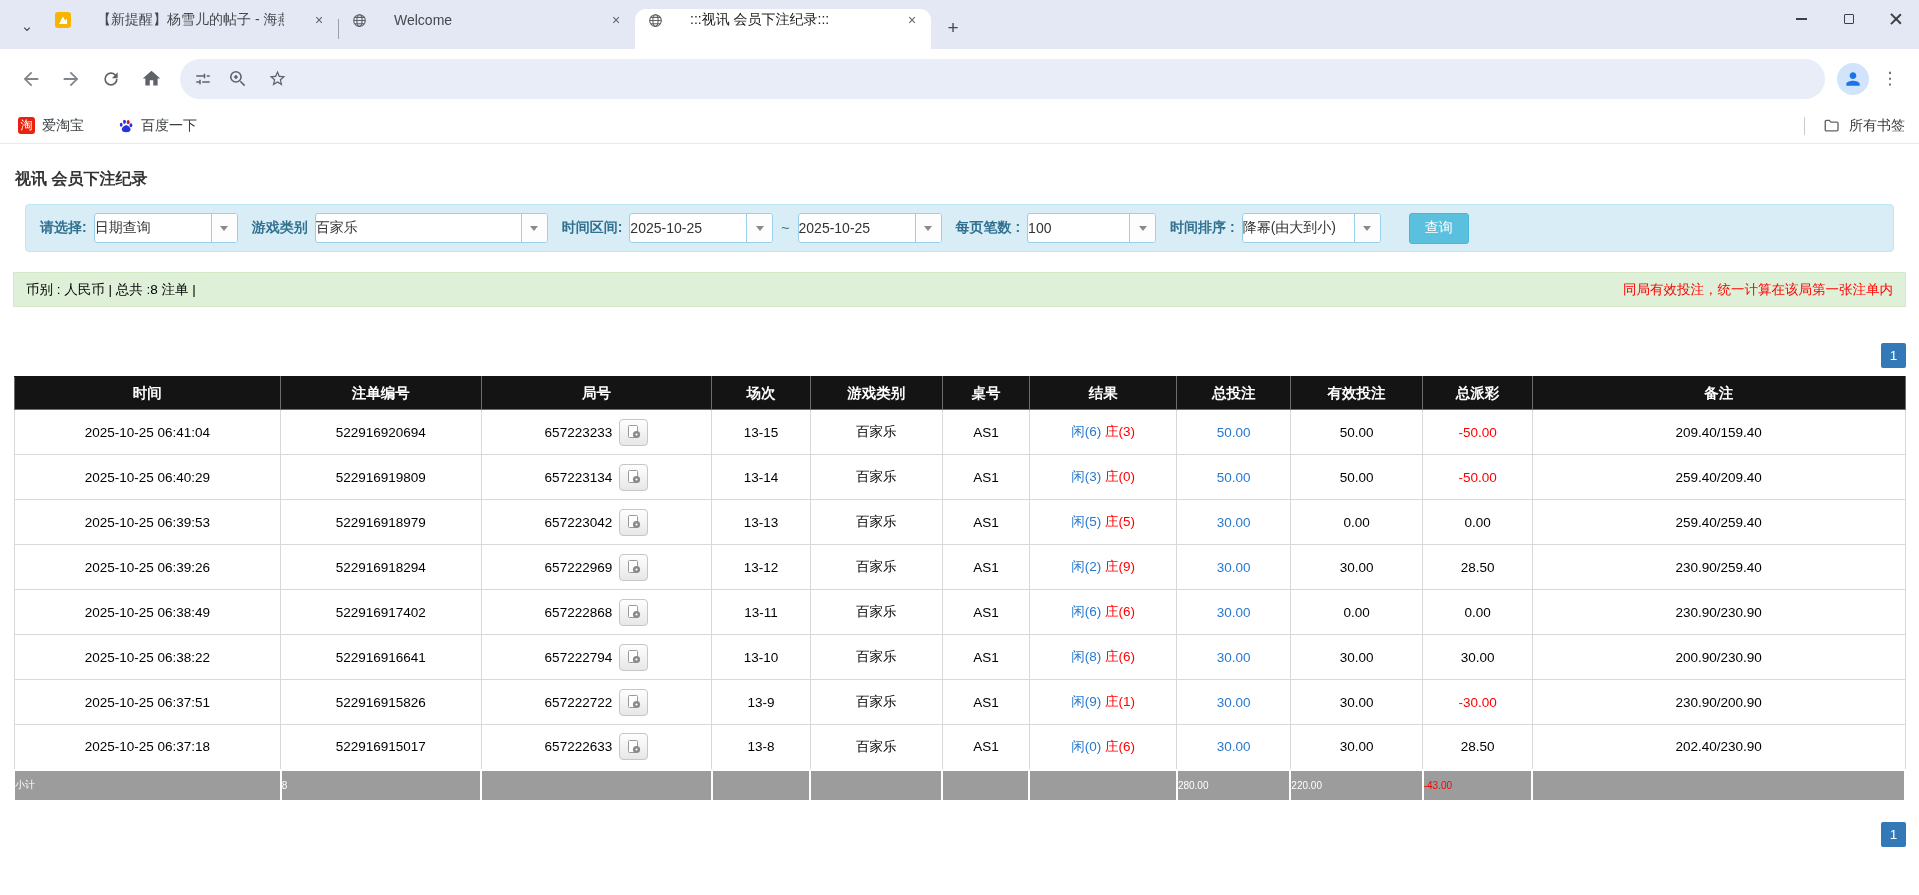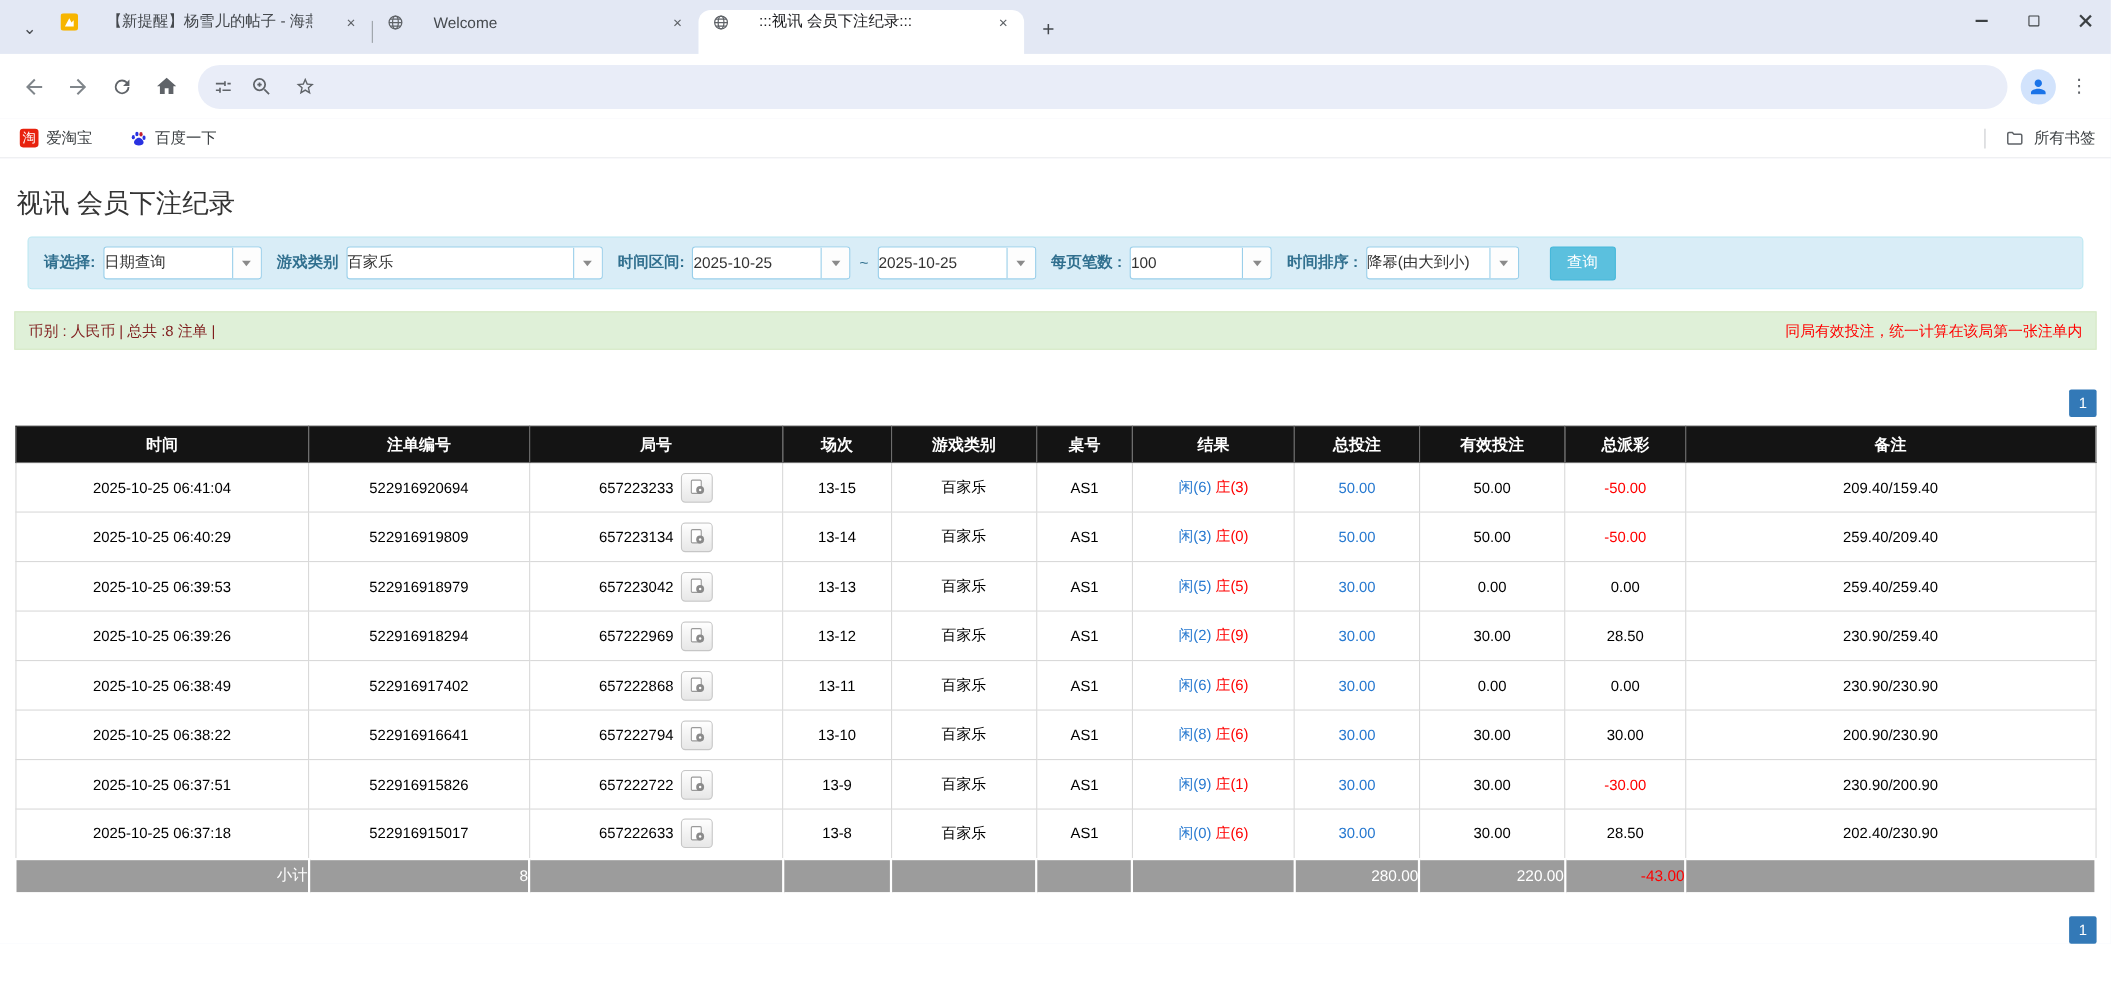--- a/index.html
+++ b/index.html
@@ -40,50 +40,50 @@
 
   .bookmarks-bar { height:36px; background:#fff; border-bottom:1px solid #e8eaed; display:flex; align-items:center; padding:0 14px; }
   .bm-item { display:flex; align-items:center; gap:7px; font-size:14px; color:#3c4043; margin-right:26px; padding:3px 4px; border-radius:6px; }
   .taobao-ico { width:17px; height:17px; background:#e8220e; border-radius:3px; color:#fff; font-size:12px;
                 display:flex; align-items:center; justify-content:center; }
   .bm-right { margin-left:auto; display:flex; align-items:center; gap:8px; font-size:14px; color:#3c4043; }
   .bm-sep { width:1px; height:18px; background:#c8cace; margin-right:10px; }
 
   
   .page { background:#fff; padding:0 13px; }
-  .page-title { font-size:24px; color:#333; font-weight:400; padding:25px 0 14px 2px; }
+  .page-title { font-size:16px; color:#333; font-weight:700; padding:25px 0 14px 2px; }
 
   .filter-bar { margin:0 12px; background:#d9edf7; border:1px solid #bce8f1; border-radius:4px; height:48px;
                 display:flex; align-items:center; padding:0 14px; }
   .f-label { color:#31708f; font-size:14px; font-weight:bold; margin:0 7px 0 14px; white-space:nowrap; }
   .f-label:first-child { margin-left:0; }
   .sel { background:#fff; border:1px solid #9acfea; border-radius:3px; height:30px; display:flex; align-items:center;
          font-size:14px; color:#333; overflow:hidden; }
   .sel .val { flex:1; padding:0 0; white-space:nowrap; }
   .sel .arrow { width:26px; height:100%; border-left:1px solid #9acfea; display:flex; align-items:center; justify-content:center; background:#fdfdfd; }
   .tri { width:0; height:0; border-left:4px solid transparent; border-right:4px solid transparent; border-top:5px solid #8a8a8a; }
   .tilde { color:#31708f; font-size:14px; margin:0 8px; }
   .btn-search { margin-left:28px; background:#5bc0de; color:#fff; border:1px solid #46b8da; border-radius:3px;
                 height:31px; padding:0 15px; font-size:14px; display:flex; align-items:center; }
 
   .summary-bar { margin-top:20px; background:#dff0d8; border:1px solid #d6e9c6; height:35px;
                  display:flex; align-items:center; justify-content:space-between; padding:0 12px; font-size:13.5px; }
-  .summary-left { color:#7f1d1d; } .summary-right { color:#f00; }
+  .summary-left { color:#000000; } .summary-right { color:#f00; }
 
   .pager { display:flex; justify-content:flex-end; }
   .pager.top { margin-top:36px; } .pager.bottom { margin-top:20px; }
   .page-btn { min-width:25px; height:25px; background:#3379b7; color:#fff; font-size:13.5px; border-radius:2px;
               display:flex; align-items:center; justify-content:center; }
 
   table { width:100%; border-collapse:collapse; table-layout:fixed; margin-top:8px; }
   thead th { background:#141414; color:#fff; font-size:14.5px; font-weight:bold; height:33px;
              border:1px solid #6d6d6d; border-top-color:#141414;margin-top:36px; }
   tbody td { border:1px solid #d9d9d9; height:45px; text-align:center; font-size:13.5px; color:#000; background:#fff;
              overflow:hidden; }
-  tfoot td { background:#9c9c9c; color:#fff; border:2px solid #fff; height:31px; text-align:right; font-size:14px; }
+  tfoot td { background:#9c9c9c; color:#fff; border:2px solid #fff; height:31px; text-align:left; font-size:10px; }
   .c-time{width:14.1%} .c-betno{width:10.6%} .c-round{width:12.2%} .c-session{width:5.2%} .c-game{width:7.0%}
   .c-table{width:4.6%} .c-result{width:7.8%} .c-totalbet{width:6.0%} .c-validbet{width:7.0%} .c-payout{width:5.8%} .c-remark{width:19.7%}
   .blue { color:#2779d0; } .red { color:#f00; }
   .round-wrap { display:inline-flex; align-items:center; gap:7px; }
   .replay-btn { width:29px; height:27px; border:1px solid #c6c6c6; border-radius:4px;
                 background:linear-gradient(#fefefe,#e7e7e7); display:inline-flex; align-items:center; justify-content:center; }
 </style>
 </head>
 <body>
 

